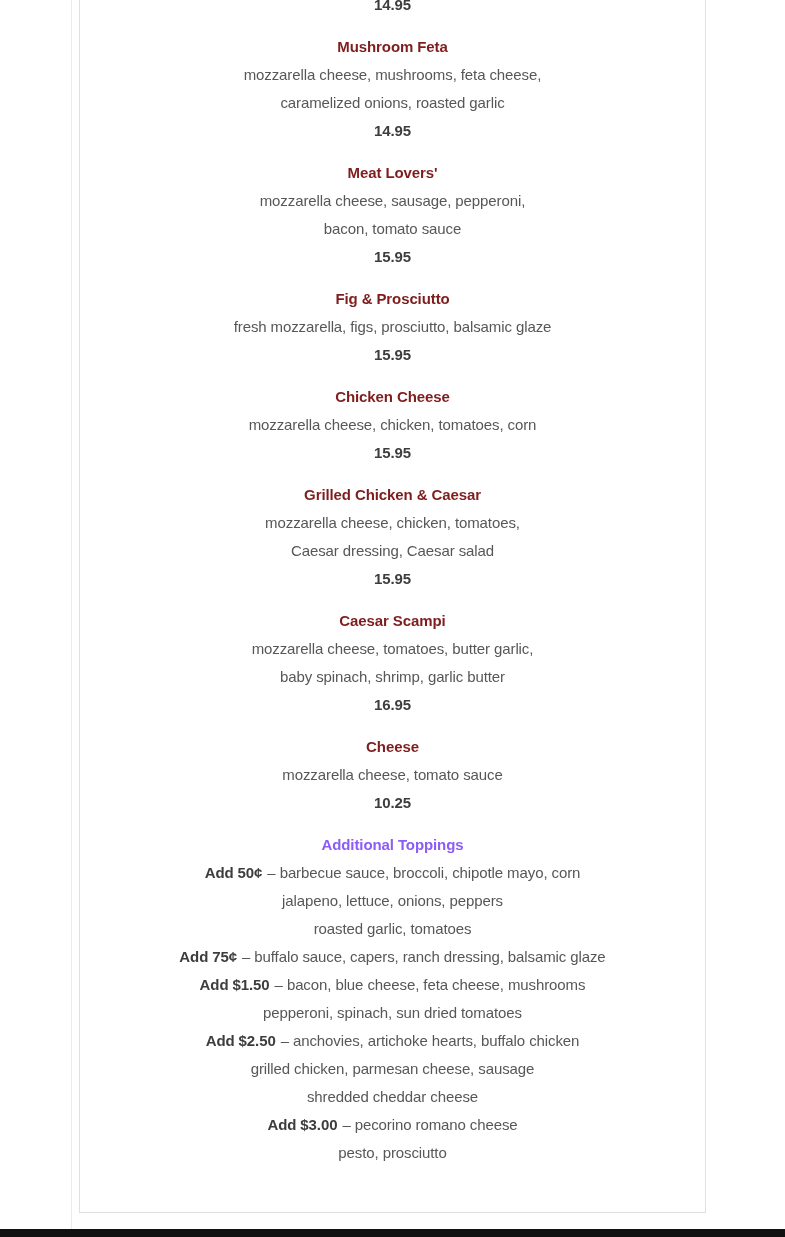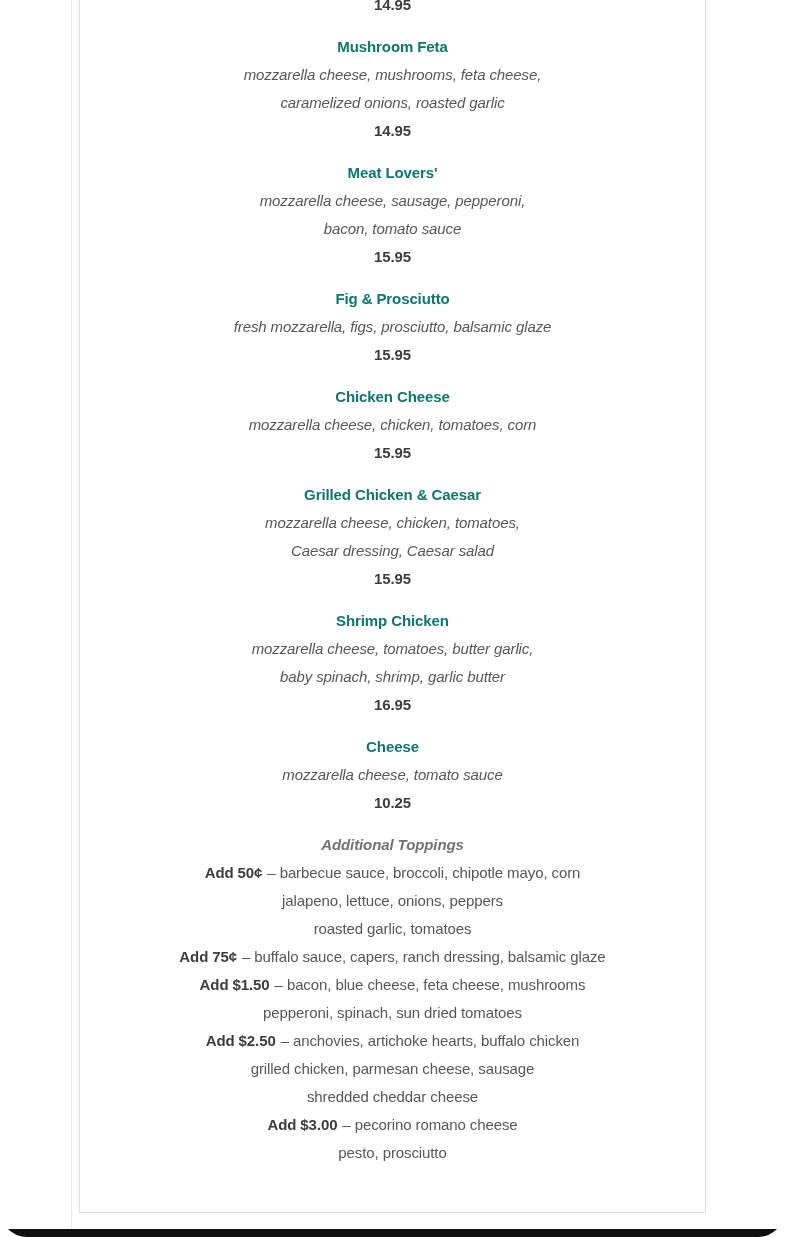--- a/index.html
+++ b/index.html
@@ -4,21 +4,20 @@
 <style>
   * { margin: 0; padding: 0; box-sizing: border-box; }
   html, body { background: #ffffff; }
   .page {
     position: relative;
     width: 785px;
     height: 1237px;
     background: #ffffff;
     overflow: hidden;
     font-family: "Liberation Sans", sans-serif;
-    border-radius: 27px;
   }
   .left-rule {
     position: absolute;
     left: 71px;
     top: 0;
     bottom: 0;
     width: 1px;
     background: #ececec;
   }
   .menu-card {
@@ -35,35 +34,33 @@
     text-align: center;
   }
   .para { margin-bottom: 14px; }
   .line {
     line-height: 28px;
     font-size: 15px;
     letter-spacing: -0.1px;
   }
   .item-name {
     font-weight: 700;
-    color: #0f766e;
+    color: #7f1d1d;
   }
   .item-desc {
-    font-style: italic;
     color: #575757;
   }
   .item-desc:empty { display: none; }
   .item-price {
     font-weight: 700;
     color: #3d3d3d;
   }
   .toppings-title {
     font-weight: 700;
-    font-style: italic;
-    color: #737373;
+    color: #8b5cf6;
   }
   .top-line { color: #575757; }
   .tl-bold {
     font-weight: 700;
     color: #3d3d3d;
     text-align: center;
   }
   .tl-bold:not(:empty) { margin-right: 5px; }
   .footer-bar {
     position: absolute;
@@ -116,21 +113,21 @@
       </div>
 
       <div class="para">
         <div class="line item-name">Grilled Chicken &amp; Caesar</div>
         <div class="line item-desc">mozzarella cheese, chicken, tomatoes,</div>
         <div class="line item-desc">Caesar dressing, Caesar salad</div>
         <div class="line item-price">15.95</div>
       </div>
 
       <div class="para">
-        <div class="line item-name">Shrimp Chicken</div>
+        <div class="line item-name">Caesar Scampi</div>
         <div class="line item-desc">mozzarella cheese, tomatoes, butter garlic,</div>
         <div class="line item-desc">baby spinach, shrimp, garlic butter</div>
         <div class="line item-price">16.95</div>
       </div>
 
       <div class="para">
         <div class="line item-name">Cheese</div>
         <div class="line item-desc">mozzarella cheese, tomato sauce</div>
 
         <div class="line item-price">10.25</div>

